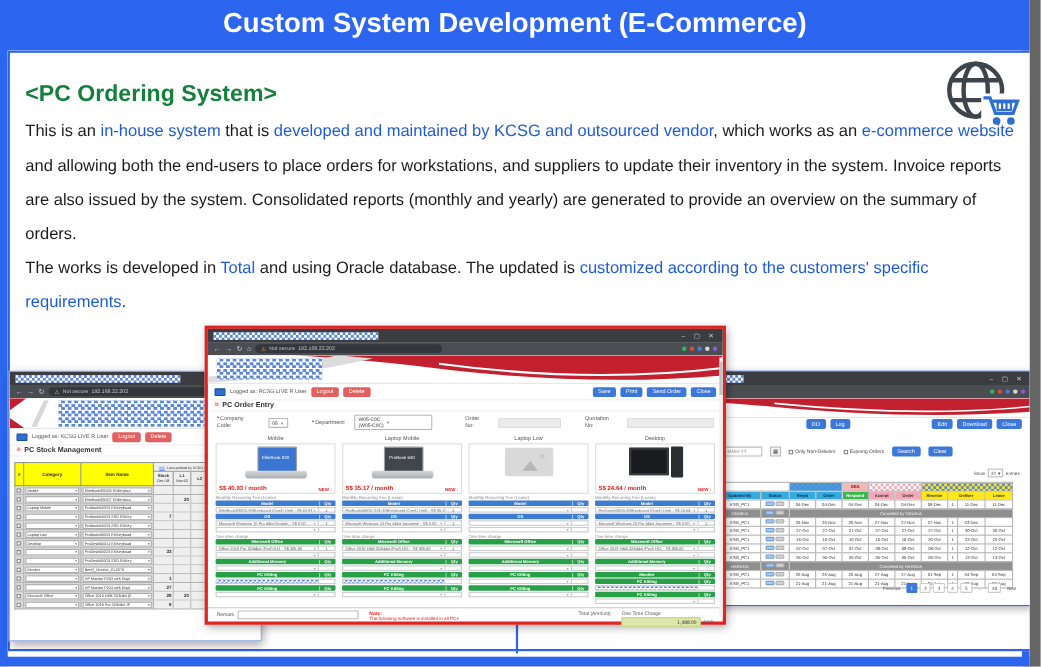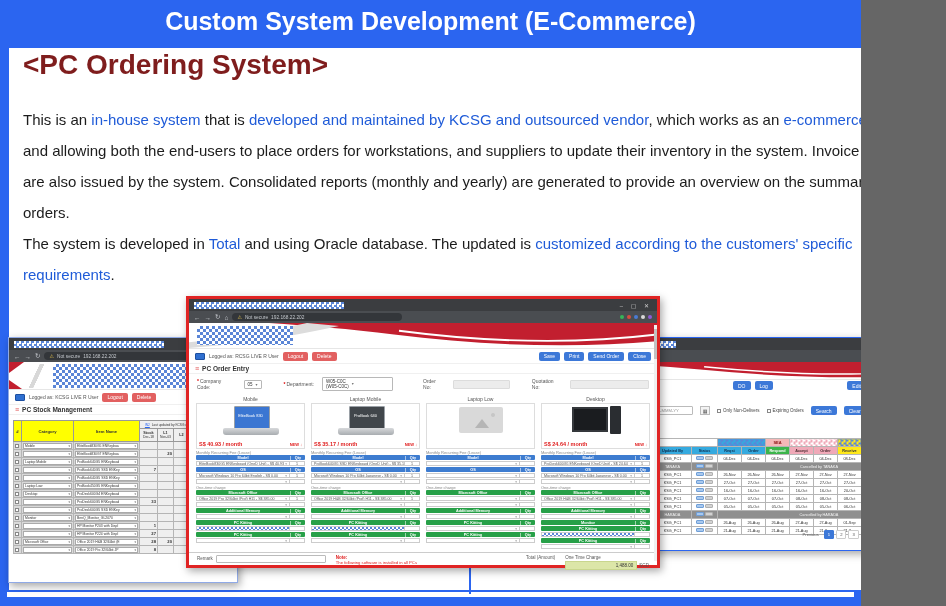--- a/index.html
+++ b/index.html
@@ -1,27 +1,27 @@
 <!DOCTYPE html>
 <html><head>
 <meta charset="utf-8">
 <style>
   * { margin:0; padding:0; box-sizing:border-box; }
   body { font-family:"Liberation Sans", sans-serif; background:#666; }
-  .slide { position:relative; width:861px; height:606px; background:#fff; overflow:hidden; }
+  .slide { position:relative; width:936px; height:606px; background:#fff; overflow:hidden; }
 
   
   .edge { position:absolute; background:#2b65f0; z-index:0; }
   .edge-top { top:0; left:0; right:0; height:46px; }
   .edge-bottom { bottom:0; left:0; right:0; height:9px; }
   .edge-left { top:0; bottom:0; left:0; width:7px; }
   .edge-right { top:0; bottom:0; right:0; width:7px; }
   .slide-title { position:absolute; top:7px; left:0; right:0; text-align:center; color:#fff; font-size:25px; font-weight:bold; z-index:1; }
   .content { position:absolute; left:7px; top:46px; width:932px; height:546px; background:#fff; border:2px solid #2b65f0; z-index:1; }
-  .section-title { position:absolute; left:14px; top:1px; color:#7f1d1d; font-size:28px; font-weight:bold; }
+  .section-title { position:absolute; left:14px; top:26px; color:#15803d; font-size:21px; font-weight:bold; }
   .globe-icon { position:absolute; right:8px; top:4px; }
   .para { position:absolute; left:14px; width:906px; font-size:15px; line-height:31px; color:#1c1c1c; }
   .p1 { top:56px; }
   .p2 { top:180px; }
   .blu { color:#1f5bd8; }
 
   
   .cens { background:repeating-conic-gradient(#5b86d7 0% 25%, #ffffff 0% 50%); background-size:6px 6px; }
 
   
@@ -204,21 +204,21 @@
         <rect x="50" y="41" width="12" height="7" fill="none" stroke="#2d6fd2" stroke-width="2"></rect>
         <line x1="54" y1="41" x2="54" y2="48" stroke="#2d6fd2" stroke-width="2"></line>
         <line x1="58" y1="41" x2="58" y2="48" stroke="#2d6fd2" stroke-width="2"></line>
         <circle cx="49" cy="58" r="3.5" fill="#2d6fd2"></circle>
         <circle cx="62" cy="58" r="3.5" fill="#2d6fd2"></circle>
       </svg>
     </div>
 
     <p class="para p1"><span>This is an </span><span class="blu">in-house system</span><span> that is </span><span class="blu">developed and maintained by KCSG and outsourced vendor</span><span>, which works as an </span><span class="blu">e-commerce website</span><span> and allowing both the end-users to place orders for workstations, and suppliers to update their inventory in the system. Invoice reports are also issued by the system. Consolidated reports (monthly and yearly) are generated to provide an overview on the summary of orders.</span></p>
 
-    <p class="para p2"><span>The system is developed in </span><span class="blu">Total</span><span> and using Oracle database. The updated is </span><span class="blu">customized according to the customers' specific requirements</span><span>.</span></p>
+    <p class="para p2"><span>The works is developed in </span><span class="blu">Total</span><span> and using Oracle database. The updated is </span><span class="blu">customized according to the customers' specific requirements</span><span>.</span></p>
   </div>
 
   <div class="win win-stock">
     <div class="tbar">
       <span class="tab-cens cens"></span>
       <span class="wctl">– ▢ ✕</span>
     </div>
     <div class="ubar">
       <span class="nav-ico">←</span>
       <span class="nav-ico">→</span>

